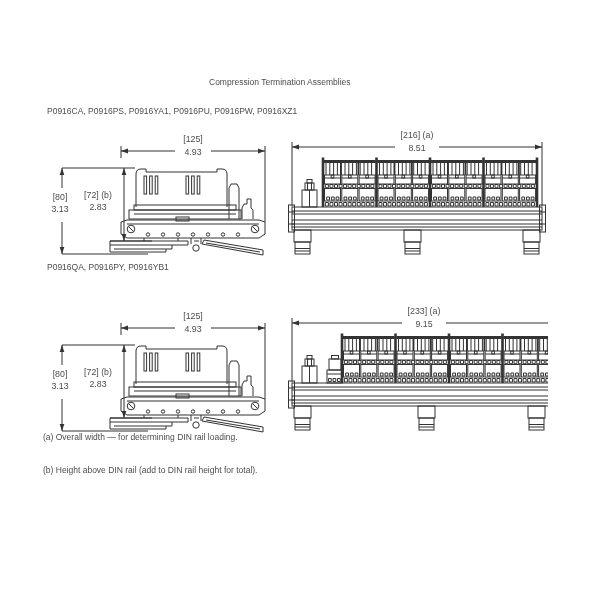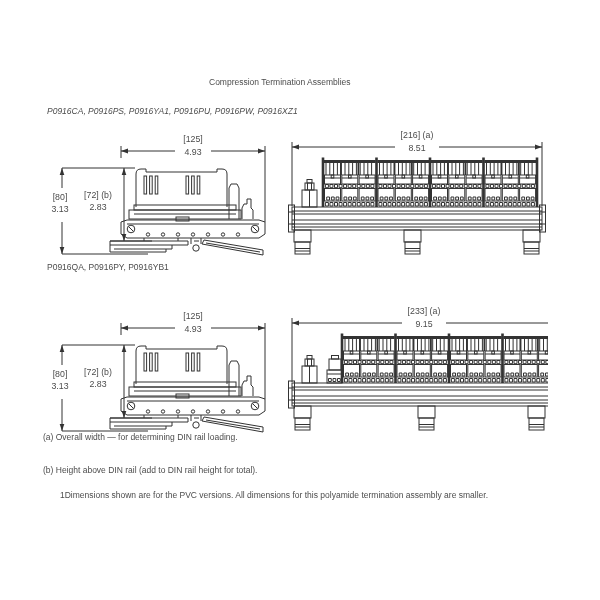--- a/index.html
+++ b/index.html
@@ -13,21 +13,21 @@
   .ln { stroke:#333333; stroke-width:1; fill:none; }
   .fl { fill:#333333; stroke:none; }
 </style>
 </head>
 <body>
 
 <div class="page">
 
   <div class="txt" style="left:209px; top:77px;">Compression Termination Assemblies</div>
 
-  <div class="txt" style="left:47px; top:106px;font-style:italic;">P0916CA, P0916PS, P0916YA1, P0916PU, P0916PW, P0916XZ1</div>
+  <div class="txt" style="left:47px; top:106px;">P0916CA, P0916PS, P0916YA1, P0916PU, P0916PW, P0916XZ1</div>
 
   <svg class="drawing" style="left:48px; top:131px;" width="225" height="138" viewBox="0 0 225 138">
     <g class="ln">
 
       <path d="M73,20 H127 M163,20 H217"></path>
       <path d="M73,15 V27"></path>
       <path d="M217,15 V91"></path>
 
       <path d="M14,37 V57 M14,91 V123"></path>
       <path d="M14,37 H87"></path>
@@ -296,15 +296,14 @@
       <polygon points="274,20 267,17.6 267,22.4"></polygon>
     </g>
     <g text-anchor="middle">
       <text x="141" y="11">[233] (a)</text>
       <text x="141" y="23.5">9.15</text>
     </g>
   </svg>
 
   <div class="txt" style="left:43px; top:432px;">(a) Overall width — for determining DIN rail loading.</div>
   <div class="txt" style="left:43px; top:465px;">(b) Height above DIN rail (add to DIN rail height for total).</div>
-  <div class="txt" style="left:60px; top:490px;">1Dimensions shown are for the PVC versions. All dimensions for this polyamide termination assembly are smaller.</div>
 
 </div>
 
 </body></html>

